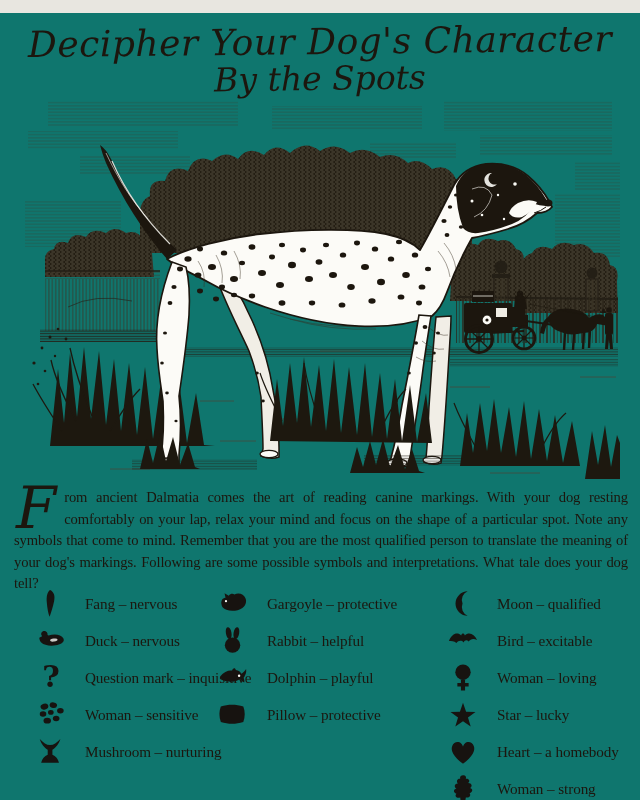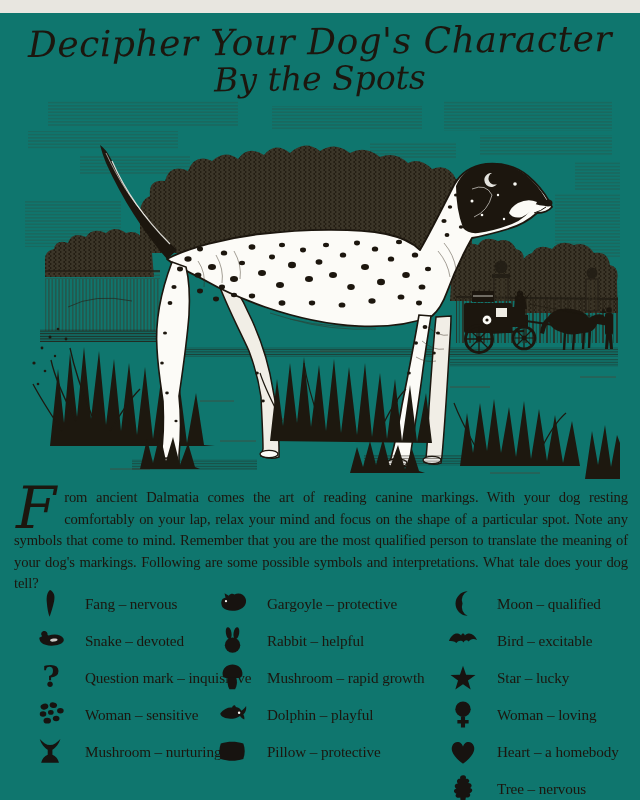--- a/index.html
+++ b/index.html
@@ -319,21 +319,21 @@
         </span>
         <span class="lb">Fang – nervous</span>
       </div>
       <div class="row">
         <span class="ic">
           <svg width="42" height="30" viewBox="0 0 32 32">
               <path d="M3.5,12.5 L6.5,10.8 C5.6,10 5.2,8.6 5.8,7.3 C6.6,5.6 8.8,4.9 10.5,5.8 C11.9,6.5 12.6,8 12.3,9.5 L13.5,10.2 C17,8.8 22,8.6 25.5,10 C28.3,11.1 30,13.2 29.6,15.4 C29.2,17.8 26,19.8 21,20.6 C15,21.6 8.6,20.6 5.6,17.6 C4.2,16.2 3.6,14.4 3.5,12.5 Z"></path>
               <ellipse cx="19" cy="15" rx="4" ry="1.6" fill="#fbfaf5" opacity="0.8" transform="rotate(-8 19 15)"></ellipse>
             </svg>
         </span>
-        <span class="lb">Snake – devoted</span>
+        <span class="lb">Duck – nervous</span>
       </div>
       <div class="row">
         <span class="ic">
           <svg width="34" height="30" viewBox="0 0 32 32">
               <text x="16" y="26" text-anchor="middle" font-family="DejaVu Serif, serif" font-size="32" font-weight="bold" fill="#171310">?</text>
             </svg>
         </span>
         <span class="lb">Question mark – inquisitive</span>
       </div>
       <div class="row">
@@ -375,29 +375,20 @@
           <svg width="32" height="30" viewBox="0 0 32 32">
               <ellipse cx="11.4" cy="7.6" rx="3" ry="6.4" transform="rotate(-10 11.4 7.6)"></ellipse>
               <ellipse cx="19.6" cy="7.6" rx="3" ry="6.4" transform="rotate(10 19.6 7.6)"></ellipse>
               <circle cx="15.5" cy="20.4" r="8.2"></circle>
             </svg>
         </span>
         <span class="lb">Rabbit – helpful</span>
       </div>
       <div class="row">
         <span class="ic">
-          <svg width="32" height="30" viewBox="0 0 32 32">
-              <path d="M5,13 C4,5.5 10,1.5 15.5,1.5 C21,1.5 27,5.5 26,13 C25.5,15.5 22.5,16.2 19.5,16 L11,16 C8,16.2 5.5,15.5 5,13 Z"></path>
-              <path d="M10.5,15.8 L19.5,15.8 C20.8,20 20.3,24.8 18.2,28 L12.2,28 C10.2,24.8 9.7,20 10.5,15.8 Z"></path>
-            </svg>
-        </span>
-        <span class="lb">Mushroom – rapid growth</span>
-      </div>
-      <div class="row">
-        <span class="ic">
           <svg width="42" height="30" viewBox="0 0 32 32">
               <path d="M2.5,14 C6,9.5 11,7.5 15,8 C16,5 18.5,4.5 19,7.5 C22,8 24,9.5 25,11.5 C27,10 29,8.5 30,6.5 C30.5,10 29.5,13.5 27,15.5 C28,17 28.5,19 28,20.8 C26,19.8 24.5,18.5 23.5,17 C18.5,20.5 11,21 6,18.5 C3.5,17.3 2.5,15.8 2.5,14 Z"></path>
               <circle cx="22.5" cy="13.5" r="1.3" fill="#fbfaf5"></circle>
             </svg>
         </span>
         <span class="lb">Dolphin – playful</span>
       </div>
       <div class="row">
         <span class="ic">
           <svg width="40" height="30" viewBox="0 0 32 32">
@@ -420,47 +411,47 @@
       <div class="row">
         <span class="ic">
           <svg width="44" height="30" viewBox="0 0 32 32">
               <path d="M1,16 C4,8 10,6 14,10 C15,7.5 17,7.5 18,10 C22,6 28,8 31,15 C27,13 24,14 22,16.5 C20,14.5 18,15 16.5,17.5 C14.5,15 11,15.5 9,18 C6.5,16 3.5,16 1,16 Z"></path>
             </svg>
         </span>
         <span class="lb">Bird – excitable</span>
       </div>
       <div class="row">
         <span class="ic">
-          <svg width="34" height="30" viewBox="0 0 32 32">
-              <polygon points="16,3 19.3,12.5 29.3,12.7 21.3,18.7 24.2,28.3 16,22.6 7.8,28.3 10.7,18.7 2.7,12.7 12.7,12.5"></polygon>
-            </svg>
-        </span>
-        <span class="lb">Star – lucky</span>
-      </div>
-      <div class="row">
-        <span class="ic">
           <svg width="30" height="30" viewBox="0 0 32 32">
               <circle cx="16" cy="9.8" r="8.2"></circle>
               <path d="M13.8,17.6 L18.2,17.6 L18.2,21.4 L22,21.4 L22,25 L18.2,25 L18.2,29.2 L13.8,29.2 L13.8,25 L10,25 L10,21.4 L13.8,21.4 Z"></path>
             </svg>
         </span>
         <span class="lb">Woman – loving</span>
       </div>
       <div class="row">
         <span class="ic">
+          <svg width="34" height="30" viewBox="0 0 32 32">
+              <polygon points="16,3 19.3,12.5 29.3,12.7 21.3,18.7 24.2,28.3 16,22.6 7.8,28.3 10.7,18.7 2.7,12.7 12.7,12.5"></polygon>
+            </svg>
+        </span>
+        <span class="lb">Star – lucky</span>
+      </div>
+      <div class="row">
+        <span class="ic">
           <svg width="36" height="30" viewBox="0 0 32 32">
               <path d="M16,28.5 C6,21 2.5,14.5 4.5,9.5 C6,5.5 11,4 14,7 C15.2,8.2 15.8,9.5 16,10.5 C16.2,9.5 16.8,8.2 18,7 C21,4 26,5.5 27.5,9.5 C29.5,14.5 26,21 16,28.5 Z"></path>
             </svg>
         </span>
         <span class="lb">Heart – a homebody</span>
       </div>
       <div class="row">
         <span class="ic">
           <svg width="32" height="30" viewBox="0 0 32 32">
               <path d="M15,1.5 C18,0.5 20,2.5 19,5 C22.5,4.5 24,7.5 21.5,9.5 C25.5,9.5 26.5,13 23.5,15 C27,16 26.5,19.5 23,20.5 C25,23 22.5,26 19,25 L18.5,28.5 L13.5,28.5 L13,25 C9.5,26.5 6.5,23.5 9,21 C5.5,20 5.5,16.5 9,15.5 C6,13.5 7,10 10.5,10 C8.5,7.5 10,4.5 13,5 C12.5,2.8 13.5,1.8 15,1.5 Z"></path>
             </svg>
         </span>
-        <span class="lb">Tree – nervous</span>
+        <span class="lb">Woman – strong</span>
       </div>
     </div>
 
   </section>
 </div>
 
 </body></html>

